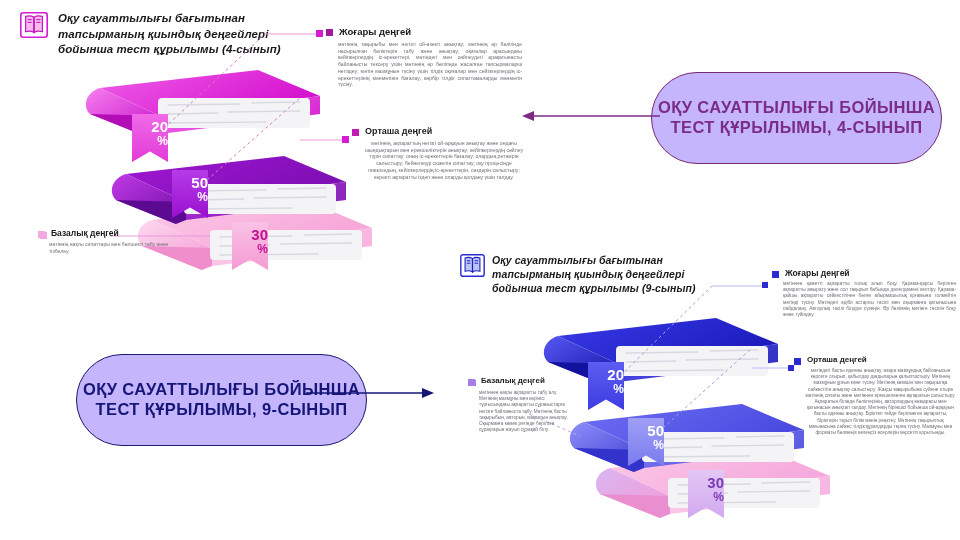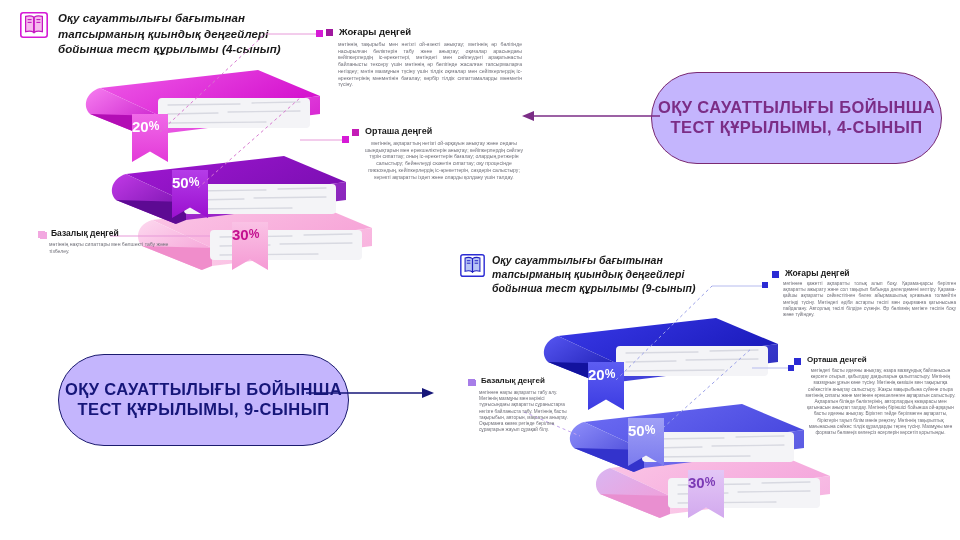--- a/index.html
+++ b/index.html
@@ -53,41 +53,41 @@
 
   #lvl-bot-base{left:468px;top:376px;width:108px;}
   #lvl-bot-base .lvl-head{font-size:8px;flex-wrap:wrap;}
   #lvl-bot-base .lvl-head .lvl-text{width:84px;}
   #lvl-bot-base .lvl-body{font-size:4.7px;margin-top:4px;margin-left:11px;}
 
   
   .ribbon{
     position:absolute;width:36px;height:48px;
     clip-path:polygon(0 0,100% 0,100% 100%,50% 78%,0 100%);
-    display:flex;align-items:flex-start;
+    display:flex;flex-direction:column;align-items:flex-end;
     justify-content:flex-start;padding-top:5px;box-sizing:border-box;
     color:#fff;font-weight:bold;line-height:1.0;
   }
   .ribbon .num{font-size:15px;}
   .ribbon .pct{font-size:12px;margin-top:1px;}
 
   
   .callout{
     position:absolute;box-sizing:border-box;
     border-radius:60px;background:#c4b5fd;
     display:flex;align-items:center;justify-content:center;
     text-align:center;font-weight:bold;line-height:1.2;
     letter-spacing:.4px;
   }
   #callout-top{
     left:651px;top:72px;width:291px;height:92px;
     border:1.3px solid #7a2a72;color:#7b2d86;font-size:16.5px;
   }
   #callout-bottom{
-    left:58px;top:354px;width:291px;height:92px;
+    left:76px;top:354px;width:291px;height:92px;
     border:1.3px solid #1b1b6e;color:#161679;font-size:16.5px;
   }
 </style>
 </head>
 <body>
 
 <div class="stage">
 
   <div class="abs" style="left:20px;top:12px;">
     <svg class="book-icon" width="28" height="26" viewBox="0 0 28 26" aria-hidden="true">

